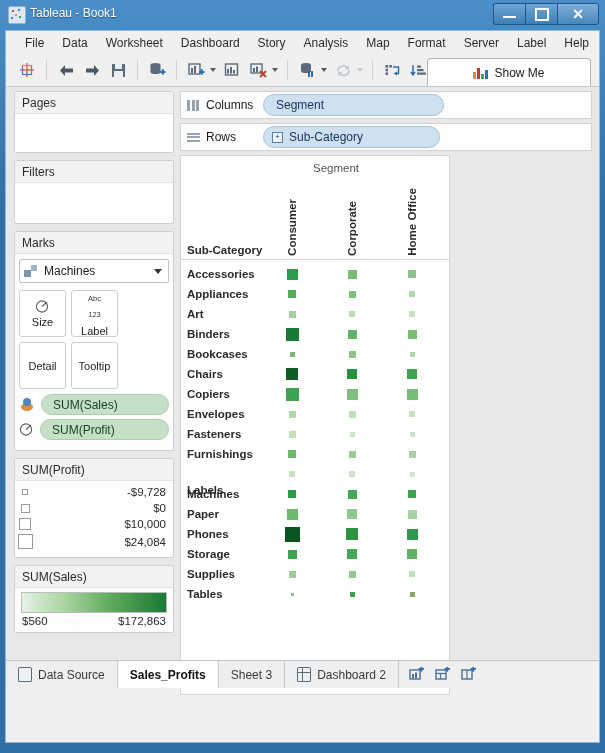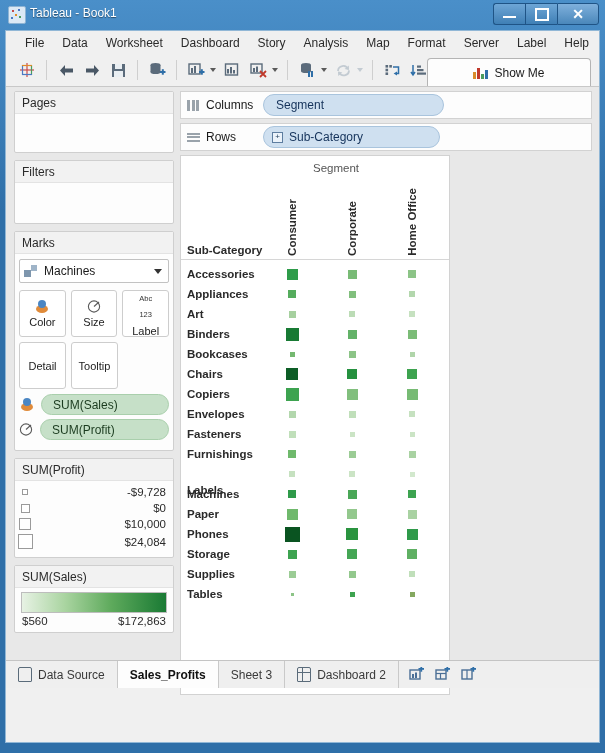--- a/index.html
+++ b/index.html
@@ -363,29 +363,20 @@
           <div class="mk-dropdown">
             <span class="mk-auto-icon">
               <b style="left:0;top:5px;width:7px;height:7px;background:#7e96ad;"></b>
               <b style="left:7px;top:0;width:6px;height:6px;background:#9fb4c8;"></b>
             </span>
             <span>Machines</span>
             <span class="mk-caret"></span>
           </div>
 
           <div class="mk-btns">
-            <div class="mk-btn">
-              <span class="icon-color">
-                <svg width="16" height="15" viewBox="0 0 16 15">
-                  <path d="M2 10 a6 4 0 0 0 12 0 a6 4 0 0 0 -12 0" fill="#e08b3a"></path>
-                  <circle cx="8" cy="5" r="4" fill="#4b86c3"></circle>
-                </svg>
-              </span>
-              <span>Color</span>
-            </div>
             <div class="mk-btn">
               <span class="icon-size">
                 <svg width="15" height="14" viewBox="0 0 15 14">
                   <circle cx="7" cy="7.5" r="5.6" fill="none" stroke="#5a5a5a" stroke-width="1.1"></circle>
                   <path d="M7 7.5 L12 3" stroke="#5a5a5a" stroke-width="1.1" fill="none"></path>
                 </svg>
               </span>
               <span>Size</span>
             </div>
             <div class="mk-btn">

